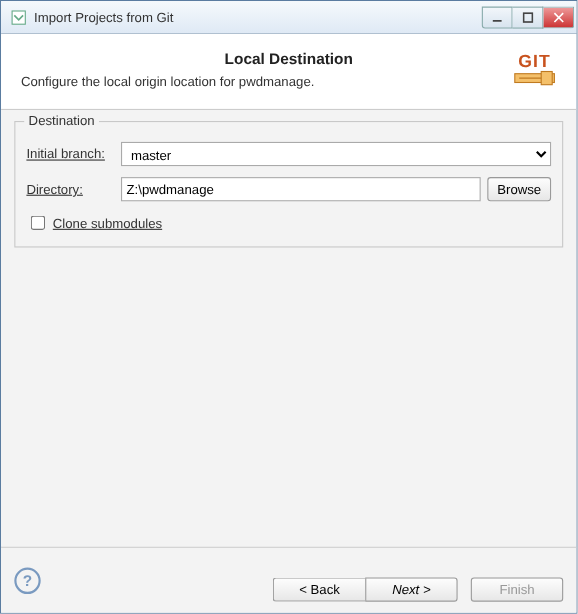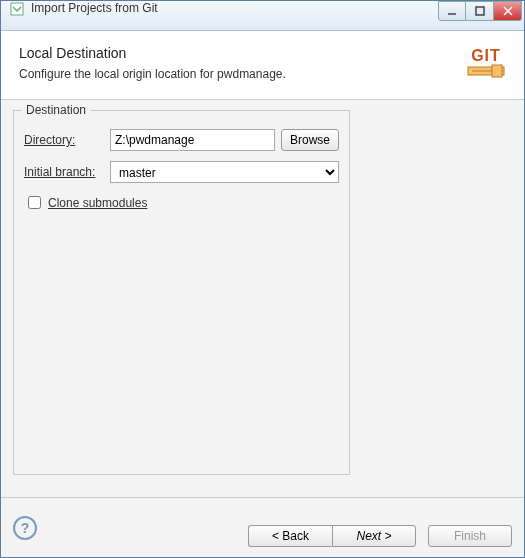--- a/index.html
+++ b/index.html
@@ -1,31 +1,31 @@
 <!DOCTYPE html>
 <html><head>
 <meta charset="utf-8">
 <style>
   * { box-sizing: border-box; font-family: "Segoe UI", Tahoma, sans-serif; font-size: 12px; }
   body { margin: 0; padding: 0; background: #d0d8e0; }
   .window { width: 525px; height: 558px; background: #fff; border: 1px solid #5a7ca0; box-shadow: 0 0 6px rgba(0,0,0,0.3); display: flex; flex-direction: column; }
-  .titlebar { height: 30px; background: linear-gradient(#f5f9fc,#dfe9f5); display: flex; padding: 0 0 0 8px; border-bottom: 1px solid #b0c0d0; }
+  .titlebar { height: 30px; background: linear-gradient(#f5f9fc,#dfe9f5); display: flex; align-items: center; padding: 0 0 0 8px; border-bottom: 1px solid #b0c0d0; }
   .titlebar-icon { width: 16px; height: 16px; margin-right: 6px; }
   .titlebar-text { flex: 1; color: #333; }
   .winbtns { display: flex; height: 20px; margin-right: 2px; }
   .winbtn { width: 28px; height: 20px; border: 1px solid #8aa; border-left: none; display: flex; align-items: center; justify-content: center; background: linear-gradient(#f2f6fa,#d8e4ef); }
   .winbtn:first-child { border-left: 1px solid #8aa; border-radius: 0 0 0 3px; }
   .winbtn:last-child { border-radius: 0 0 3px 0; background: linear-gradient(#e99,#c33); color:#fff; }
   .winbtn svg { stroke: #444; stroke-width: 1.5; }
   .winbtn:last-child svg { stroke: #fff; }
   .banner { background: #fff; padding: 14px 18px 18px 18px; position: relative; border-bottom: 1px solid #ccc; }
-  .banner-title { font-weight: normal; font-size: 14px; color: #222; }
+  .banner-title { font-weight: bold; font-size: 14px; color: #222; text-align: center; }
   .banner-sub { color: #333; margin-top: 6px; }
   .banner-icon { position: absolute; right: 14px; top: 10px; width: 48px; height: 48px; }
-  .body { flex: 1; background: #f3f3f3; padding: 10px 12px; display: flex; flex-direction: row; }
+  .body { flex: 1; background: #f3f3f3; padding: 10px 12px; display: flex; flex-direction: column; }
   .group { border: 1px solid #c8c8c8; position: relative; padding: 18px 10px 12px 10px; margin-bottom: 12px; background: #f3f3f3; }
   .group-label { position: absolute; top: -8px; left: 8px; background: #f3f3f3; padding: 0 4px; color: #333; }
   .row { display: flex; align-items: center; margin-bottom: 10px; gap: 6px; }
   .row:last-child { margin-bottom: 0; }
   .lbl { color: #333; }
   .lbl-link { text-decoration: underline; }
   input[type=text], select { border: 1px solid #aaa; padding: 3px 4px; height: 22px; background: #fff; }
   select { height: 22px; }
   .btn { background: linear-gradient(#fdfdfd,#e7e7e7); border: 1px solid #9a9a9a; border-radius: 3px; padding: 3px 12px; min-width: 70px; text-align: center; cursor: pointer; }
   .btn.disabled { color: #999; cursor: default; }
@@ -86,29 +86,29 @@
         <rect x="30" y="24" width="10" height="12" fill="#f4c06a" stroke="#c07a20"></rect>
       </svg>
     </div>
   </div>
 
   <div class="body">
 
     <div class="group">
       <span class="group-label">Destination</span>
       <div class="row">
-        <span class="lbl lbl-link" style="width:80px">Directory:</span>
-        <input type="text" style="flex: 1 1 0%;" value="Z:\pwdmanage">
-        <button class="btn" style="min-width:56px;padding:3px 8px">Browse</button>
-      </div>
-      <div class="row">
         <span class="lbl lbl-link" style="width:80px">Initial branch:</span>
         <select style="flex:1">
           <option>master</option>
         </select>
+      </div>
+      <div class="row">
+        <span class="lbl lbl-link" style="width:80px">Directory:</span>
+        <input type="text" style="flex: 1 1 0%;" value="Z:\pwdmanage">
+        <button class="btn" style="min-width:56px;padding:3px 8px">Browse</button>
       </div>
       <div class="row chk">
         <input type="checkbox" style="">
         <span class="lbl lbl-link">Clone submodules</span>
       </div>
     </div>
 
 
   </div>
 

